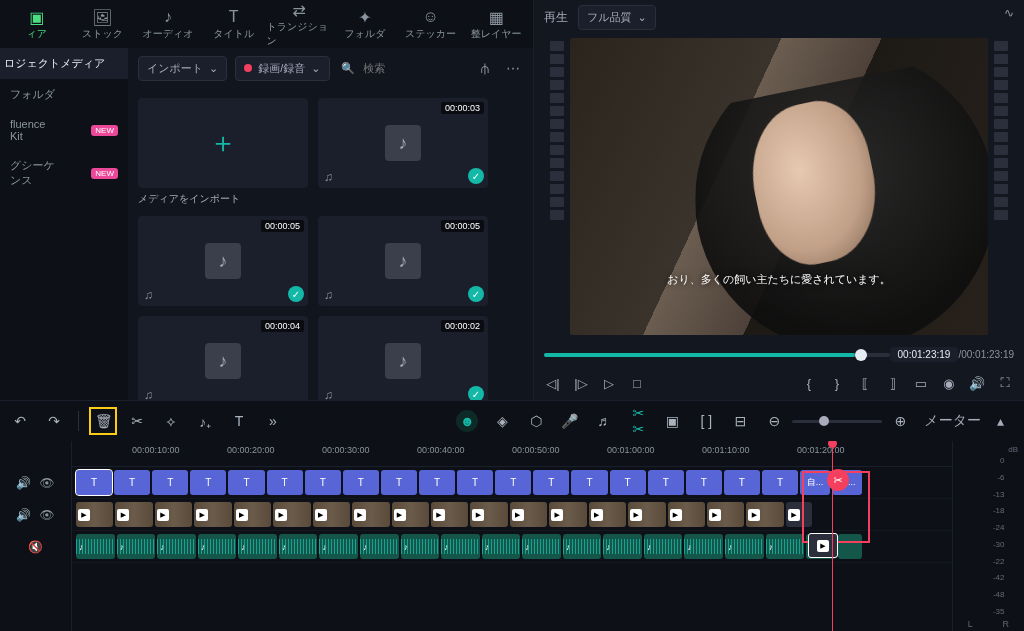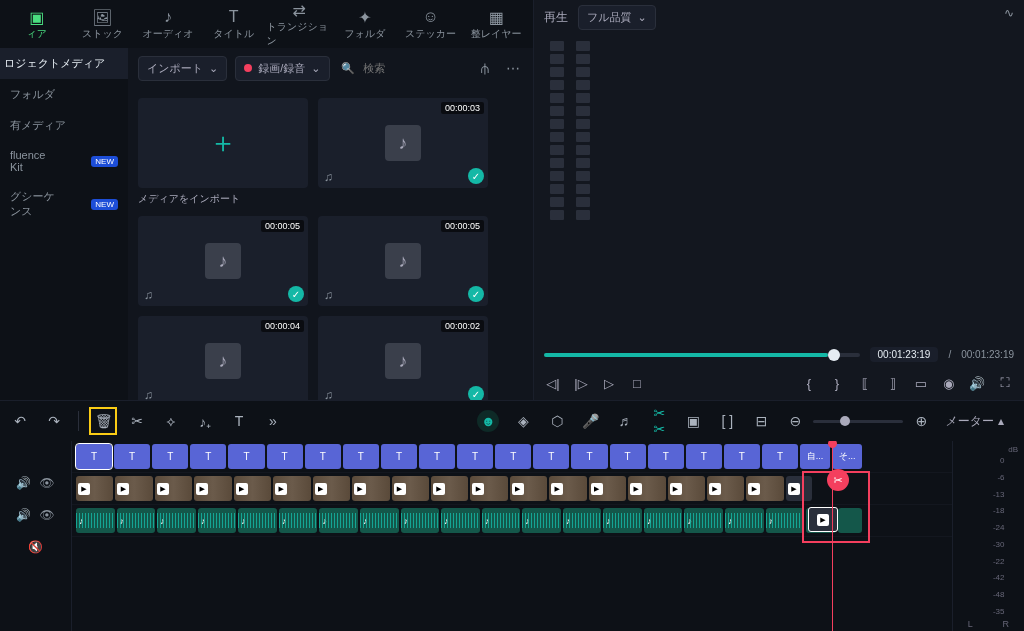--- a/index.html
+++ b/index.html
@@ -13,21 +13,21 @@
 .nav-tabs { display: flex; align-items: center; height: 48px; background: #0d1117; padding: 0 4px; gap: 0; }
 .nav-tab { display: flex; flex-direction: column; align-items: center; justify-content: center; width: 68px; height: 48px; color: #8b949e; cursor: pointer; font-size: 10px; }
 .nav-tab.active { color: #4ade80; }
 .nav-tab .ico { font-size: 16px; height: 20px; display: flex; align-items: center; }
 
 
 .media-row { display: flex; flex: 1; overflow: hidden; }
 .sidebar { width: 128px; background: #0d1117; display: flex; flex-direction: column; }
 .side-hdr { background: #1a1f2b; color: #e6edf3; padding: 8px 4px; font-size: 11px; }
 .side-item { padding: 8px 10px; color: #8b949e; font-size: 11px; display: flex; align-items: center; gap: 4px; cursor: pointer; }
-.badge-new { background: #1d4ed8; color: #fff; font-size: 8px; padding: 1px 4px; border-radius: 3px; margin-left: 31px; }
+.badge-new { background: #ec4899; color: #fff; font-size: 8px; padding: 1px 4px; border-radius: 3px; margin-left: 31px; }
 
 .media-main { flex: 1; display: flex; flex-direction: column; background: #11151d; }
 .media-toolbar { height: 40px; display: flex; align-items: center; padding: 0 10px; gap: 8px; }
 .dropdown { background: #1a1f2b; border: 1px solid #2a2f3b; color: #aab; padding: 4px 8px; border-radius: 4px; display: flex; align-items: center; gap: 6px; font-size: 11px; cursor: pointer; }
 .dropdown.rec::before { content: ""; width: 8px; height: 8px; background: #f43f5e; border-radius: 50%; display: inline-block; }
 .search-ico { color: #8b949e; margin-left: 4px; cursor: pointer; }
 .search-input { background: transparent; border: none; color: #c9d1d9; outline: none; width: 60px; font-size: 11px; }
 .spacer { flex: 1; }
 .tb-ico { color: #8b949e; width: 20px; text-align: center; cursor: pointer; font-size: 14px; }
 
@@ -44,42 +44,42 @@
 
 .pv-top { height: 34px; display: flex; align-items: center; padding: 0 10px; gap: 10px; }
 .pv-lbl { color: #aab; font-size: 12px; }
 .pv-viewport { margin: 4px 10px; position: relative; flex: 1; display: flex; }
 .pv-frame { flex: 1; background: linear-gradient(115deg,#2b241d 0%,#3a332b 38%,#6b5d50 38%,#4d4139 56%,#1d1a16 56%,#28211b 100%); position: relative; border-radius: 2px; overflow: hidden; }
 .face { position: absolute; left: 44%; top: 22%; width: 120px; height: 160px; background: radial-gradient(ellipse at 40% 40%, #e6c9b0, #c2a088 60%, #705a46 100%); border-radius: 50% 38% 50% 40%; transform: rotate(-12deg); filter: blur(0.5px); }
 .hood1 { position: absolute; left: 30%; top: 4%; width: 300px; height: 300px; border-radius: 50%; background: radial-gradient(circle at 50% 40%, #2a2a2a, #0e0e0e 70%); clip-path: polygon(0 20%,100% 0,100% 100%,0 100%); opacity: .9; }
 .subtitle { position: absolute; bottom: 16%; width: 100%; text-align: center; color: #fff; font-size: 11px; text-shadow: 0 0 6px #000; }
 .filmstrip { width: 26px; display: flex; flex-direction: column; gap: 3px; padding: 3px 6px; }
 .sprocket { height: 10px; background: #2a2f3b; border-radius: 1px; }
-.pv-prog { margin: 8px 10px 4px; display: flex; align-items: center; gap: 10px; }
+.pv-prog { margin: 8px 10px 4px; display: flex; align-items: center; gap: 0; }
 .prog-bar { flex: 1; height: 4px; background: #2a2f3b; border-radius: 2px; position: relative; cursor: pointer; }
 .prog-fill { position: absolute; height: 100%; width: 90%; background: #14b8a6; border-radius: 2px; }
 .prog-knob { position: absolute; left: 90%; top: -4px; width: 12px; height: 12px; background: #e6edf3; border-radius: 50%; }
 .tc { background: #1a1f2b; padding: 2px 8px; border-radius: 4px; color: #e6edf3; font-size: 10px; }
 .tc-dim { color: #8b949e; font-size: 10px; }
 .pv-ctrls { height: 34px; display: flex; align-items: center; padding: 0 10px; gap: 10px; }
 .pv-btn { color: #aab; width: 18px; text-align: center; cursor: pointer; font-size: 13px; }
 .pv-btn.aud { font-size: 13px; }
 .corner-ico { position: absolute; top: 6px; right: 10px; color: #8b949e; font-size: 12px; }
 
 
 .tl { flex: 1; display: flex; flex-direction: column; background: #0d1117; border-top: 1px solid #1a1f2b; }
 .tl-toolbar { height: 40px; display: flex; align-items: center; padding: 0 10px; gap: 14px; }
 .tl-ico { color: #aab2bd; width: 20px; text-align: center; cursor: pointer; font-size: 14px; }
 .tl-ico.hl { outline: 2px solid #facc15; outline-offset: 2px; padding: 2px; }
 .tl-ico.ai { color: #14b8a6; background: #0e2a27; border-radius: 50%; width: 22px; height: 22px; line-height: 22px; }
 .tl-sep { width: 1px; height: 20px; background: #2a2f3b; }
 .zoom { display: flex; align-items: center; gap: 8px; }
 .zoom-track { width: 90px; height: 3px; background: #2a2f3b; border-radius: 2px; position: relative; cursor: pointer; }
 .zoom-knob { position: absolute; left: 30%; top: -4px; width: 10px; height: 10px; background: #aab; border-radius: 50%; }
-.meter-hdr { color: #aab; font-size: 12px; margin-left: auto; padding-right: 10px; display: flex; align-items: center; gap: 4px; }
+.meter-hdr { color: #aab; font-size: 14px; margin-left: auto; padding-right: 10px; display: flex; align-items: center; gap: 16px; }
 
 .tl-body { flex: 1; display: flex; overflow: hidden; }
 .tl-left { width: 72px; background: #0d1117; display: flex; flex-direction: column; border-right: 1px solid #1a1f2b; }
 .tl-row-hdr { height: 32px; display: flex; align-items: center; justify-content: center; gap: 8px; color: #8b949e; font-size: 12px; }
 .tl-row-hdr.first { height: 26px; }
 .tl-row-hdr .mut { cursor: pointer; }
 
 .tl-tracks { flex: 1; position: relative; }
 .ruler { height: 26px; display: flex; position: relative; border-bottom: 1px solid #1a1f2b; }
 .ruler-tick { position: absolute; top: 4px; color: #8b949e; font-size: 9px; }
@@ -150,23 +150,20 @@
         </div>
       </div>
 
       <div class="media-row">
         <div class="sidebar">
           <div class="side-hdr">ロジェクトメディア</div>
           <div class="side-item">
               <span>フォルダ</span>
             </div>
           <div class="side-item">
-              <span>有メディア</span>
-            </div>
-          <div class="side-item">
               <span>fluence Kit</span>
               <span class="badge-new">NEW</span>
             </div>
           <div class="side-item">
               <span>グシーケンス</span>
               <span class="badge-new">NEW</span>
             </div>
         </div>
 
         <div class="media-main">
@@ -254,20 +251,25 @@
             <div class="sprocket"></div>
             <div class="sprocket"></div>
             <div class="sprocket"></div>
             <div class="sprocket"></div>
             <div class="sprocket"></div>
             <div class="sprocket"></div>
             <div class="sprocket"></div>
             <div class="sprocket"></div>
             <div class="sprocket"></div>
             <div class="sprocket"></div>
+        </div>
+        <div class="pv-frame">
+          <div class="hood1"></div>
+          <div class="face"></div>
+          <div class="subtitle">おり、多くの飼い主たちに愛されています。</div>
         </div>
         <div class="filmstrip">
           <div class="sprocket"></div>
             <div class="sprocket"></div>
             <div class="sprocket"></div>
             <div class="sprocket"></div>
             <div class="sprocket"></div>
             <div class="sprocket"></div>
             <div class="sprocket"></div>
             <div class="sprocket"></div>
@@ -350,20 +352,30 @@
         <div class="tl-row-hdr">
             <span class="mut">🔊</span>
             <span class="mut">👁</span>
           </div>
         <div class="tl-row-hdr">
             <span class="mut" style="color:#14b8a6">🔇</span>
           </div>
       </div>
 
       <div class="tl-tracks">
+        <div class="ruler">
+          <span class="ruler-tick" style="left:60px">00:00:10:00</span>
+          <span class="ruler-tick" style="left:155px">00:00:20:00</span>
+          <span class="ruler-tick" style="left:250px">00:00:30:00</span>
+          <span class="ruler-tick" style="left:345px">00:00:40:00</span>
+          <span class="ruler-tick" style="left:440px">00:00:50:00</span>
+          <span class="ruler-tick" style="left:535px">00:01:00:00</span>
+          <span class="ruler-tick" style="left:630px">00:01:10:00</span>
+          <span class="ruler-tick" style="left:725px">00:01:20:00</span>
+        </div>
 
         <div class="track">
           <div class="clip-row" style="right:90px">
             <div class="text-clip sel">
                 <span>T</span>
               </div>
             <div class="text-clip">
                 <span>T</span>
               </div>
             <div class="text-clip">

